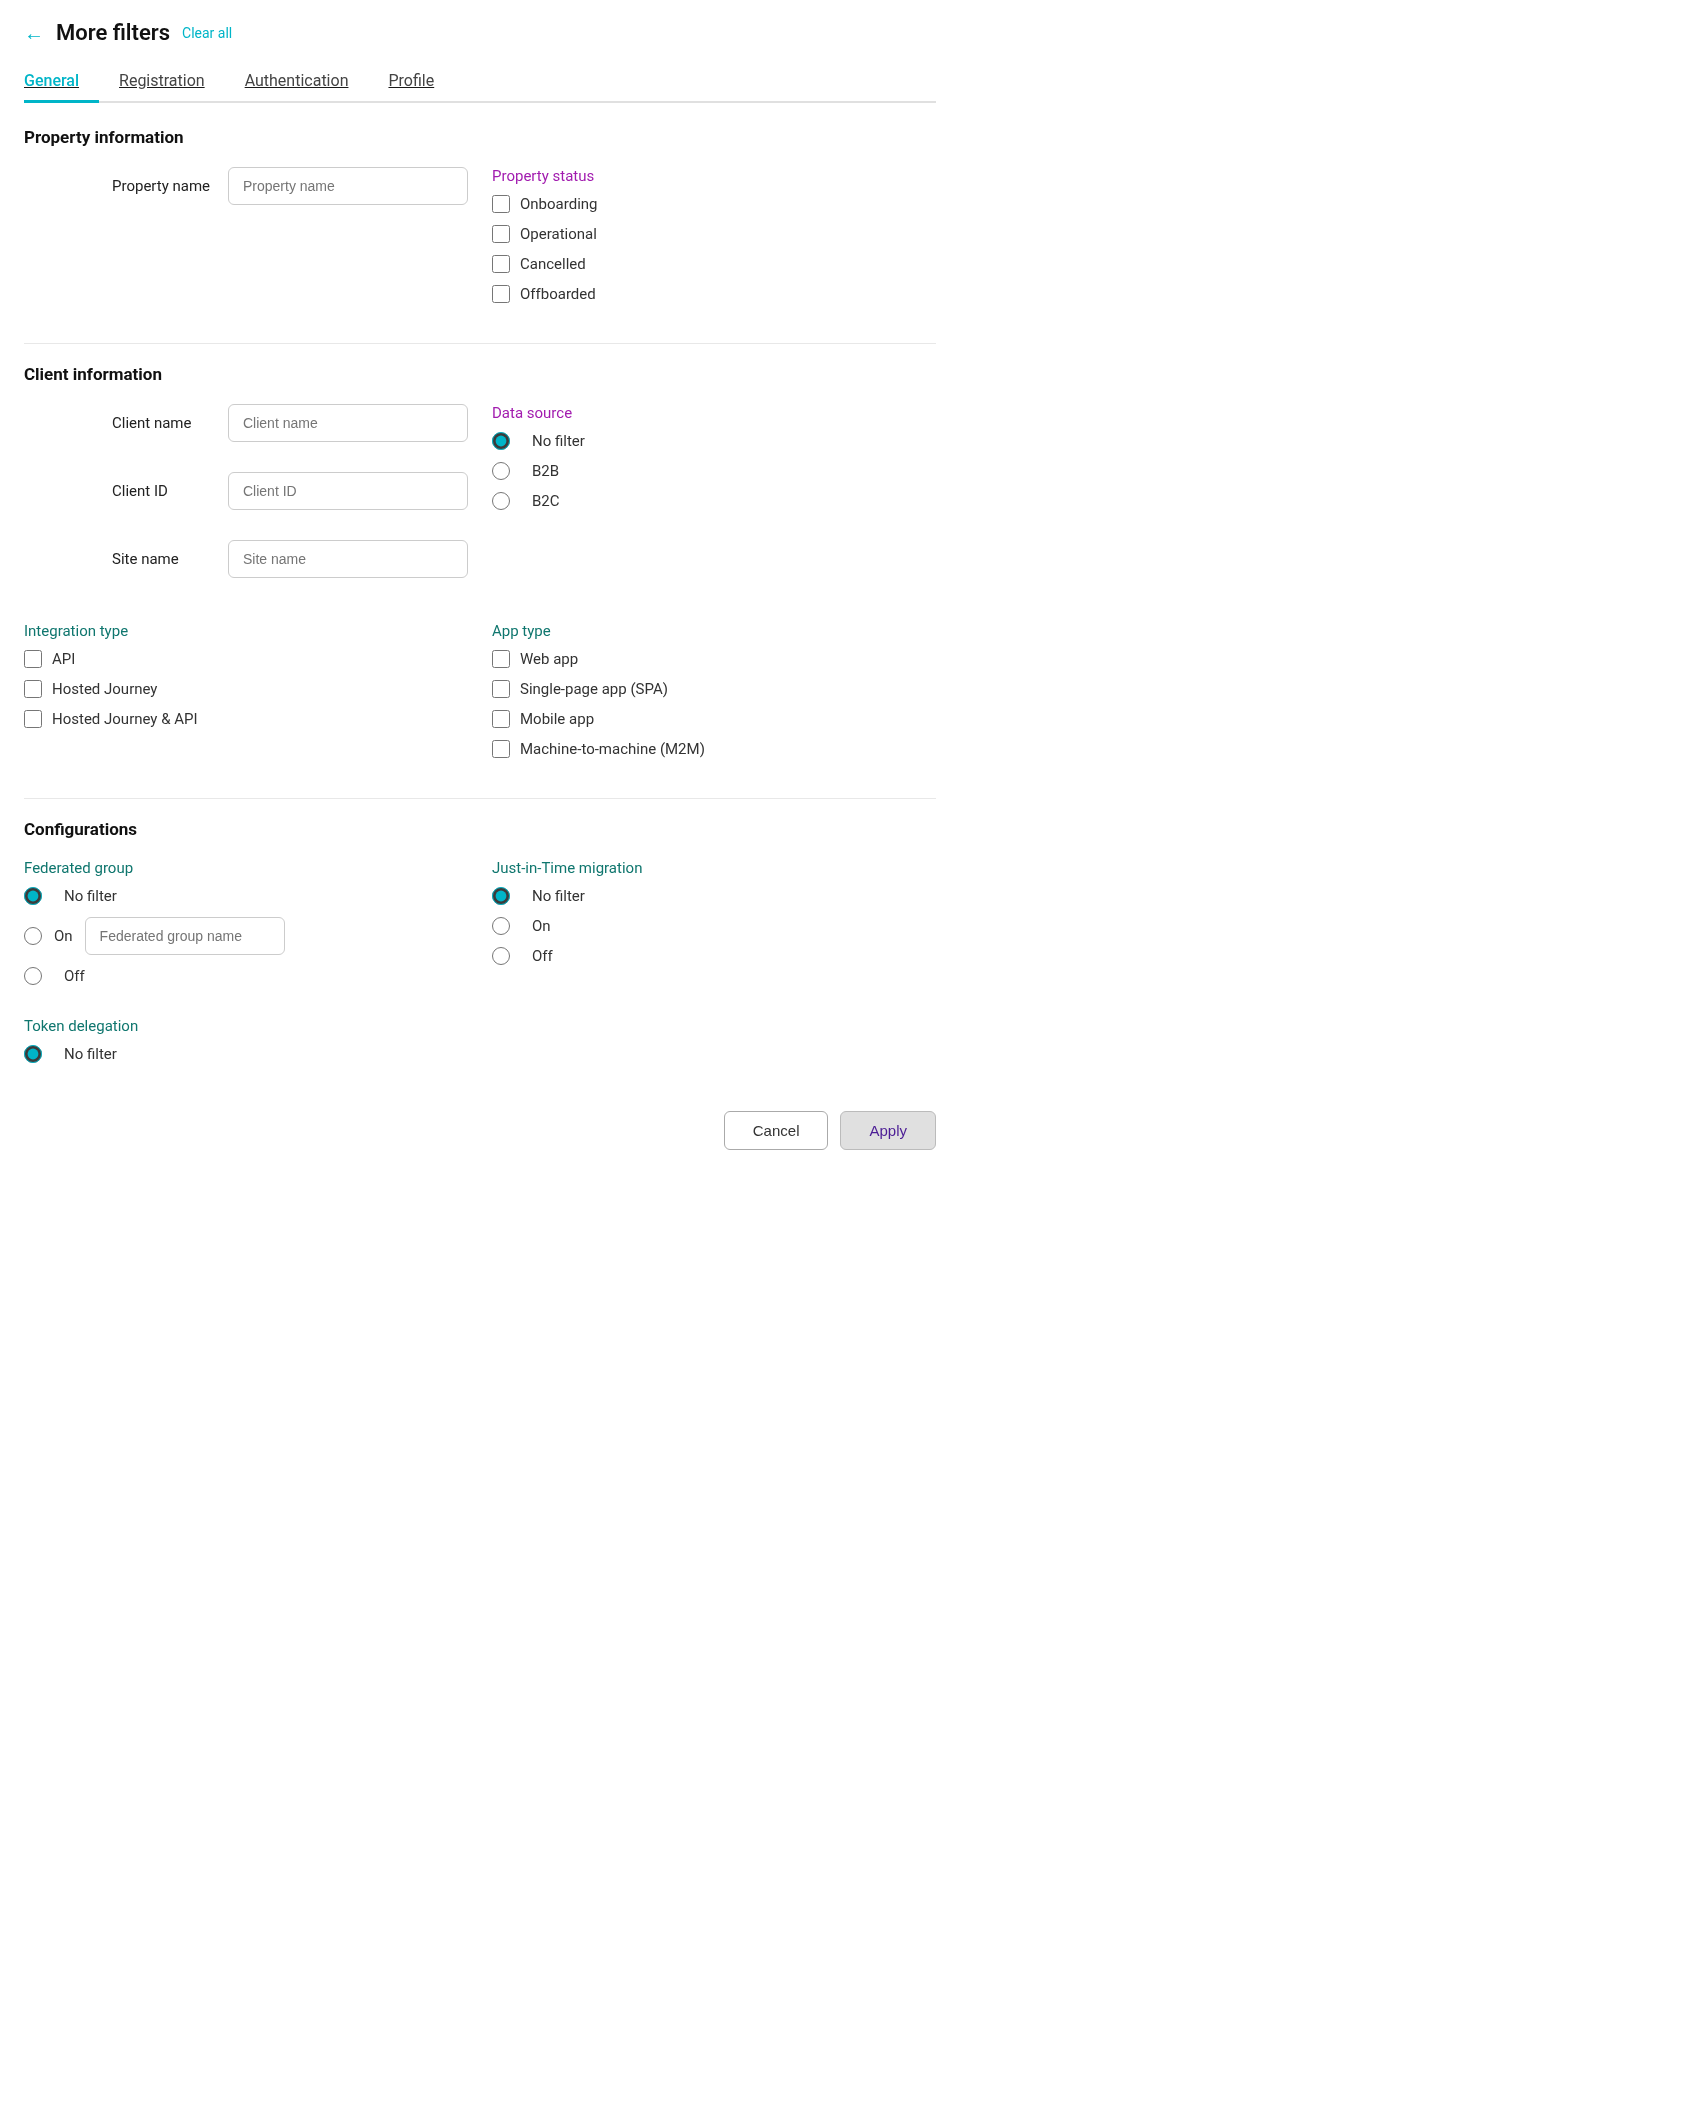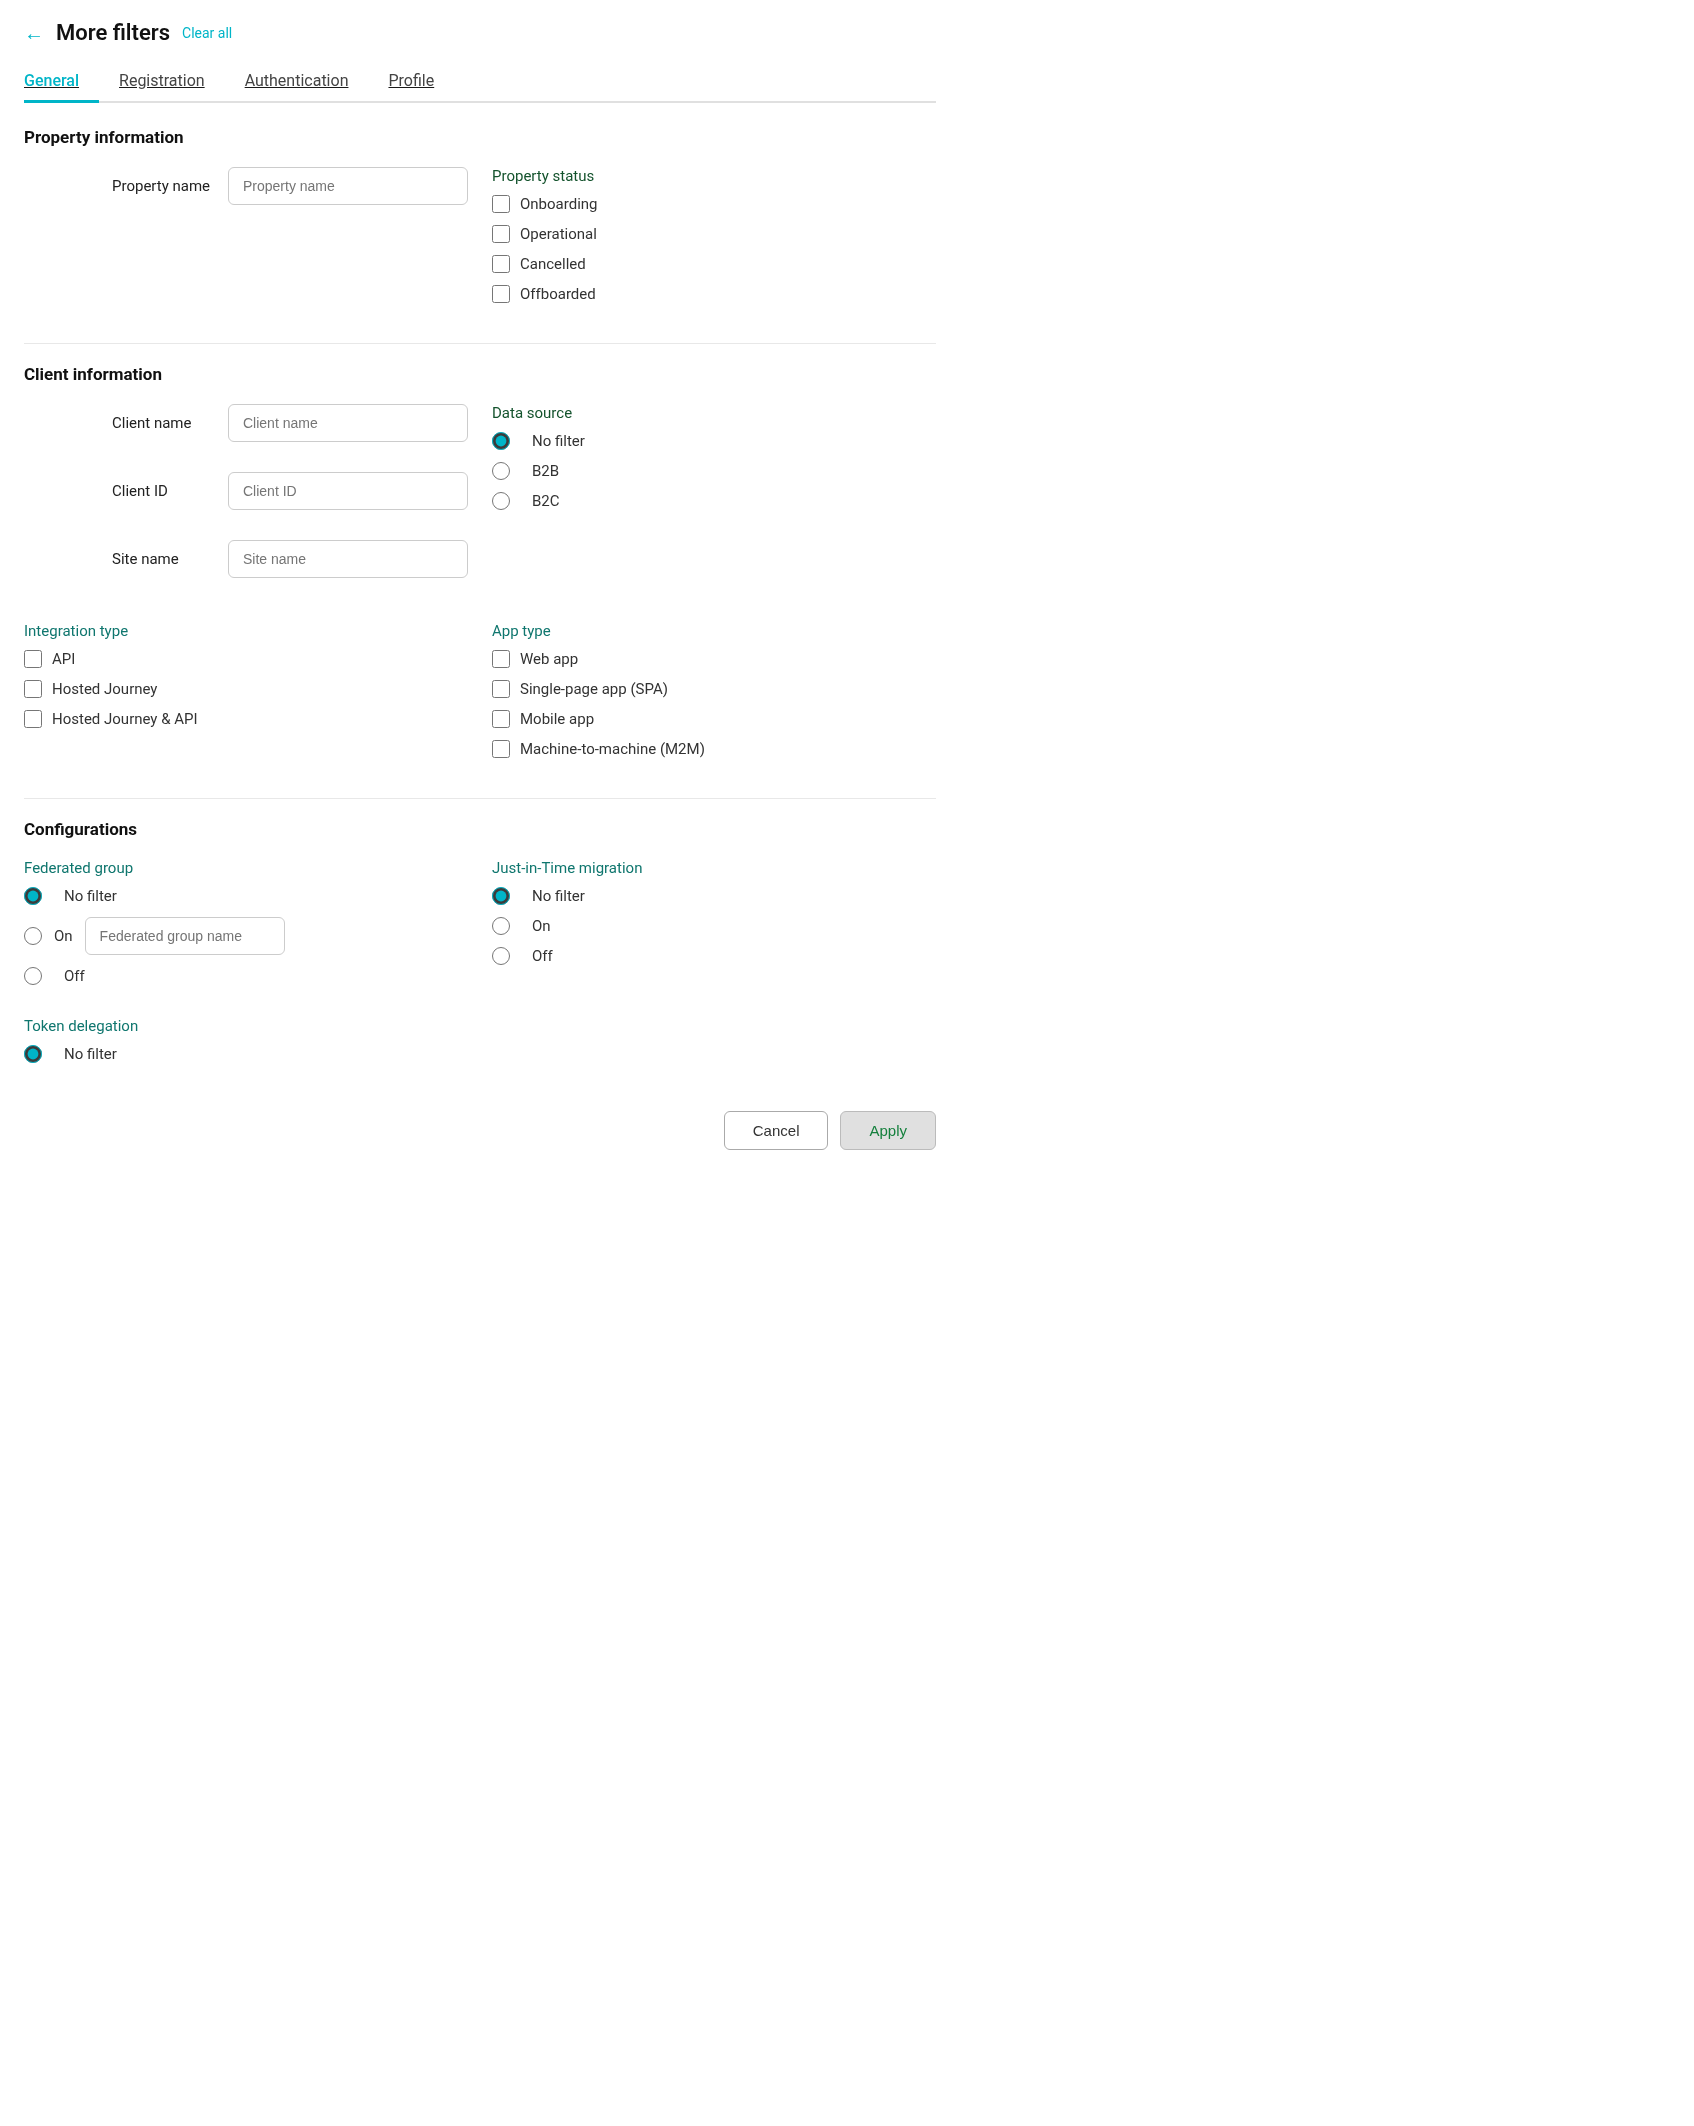--- a/index.html
+++ b/index.html
@@ -99,21 +99,21 @@
       font-size: 14px;
       color: #888;
       width: 240px;
       outline: none;
       background: #fff;
     }
 
     
     .status-group-title {
       font-size: 15px;
-      color: #14532d;
+      color: #a21caf;
       margin-bottom: 10px;
     }
     .checkbox-item {
       display: flex;
       align-items: center;
       gap: 10px;
       margin-bottom: 12px;
       font-size: 15px;
       color: #333;
       cursor: pointer;
@@ -187,21 +187,21 @@
       cursor: pointer;
       color: #333;
     }
     .btn-apply {
       padding: 10px 28px;
       border: 1px solid #bbb;
       border-radius: 6px;
       background: #e0e0e0;
       font-size: 15px;
       cursor: pointer;
-      color: #15803d;
+      color: #4c1d95;
     }
 
     .divider {
       border: none;
       border-top: 1px solid #e8e8e8;
       margin: 8px 0 20px 0;
     }
   </style>
 </head>
 <body>

